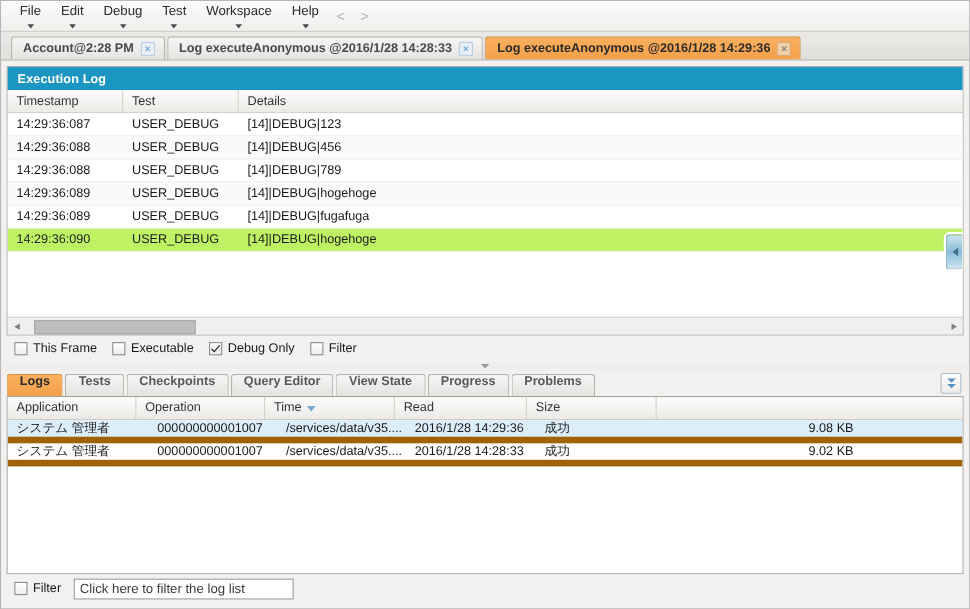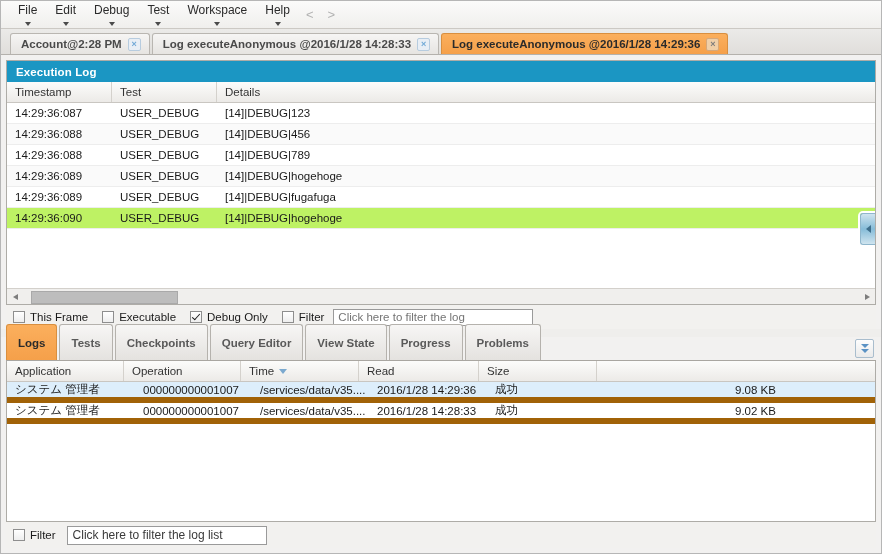--- a/index.html
+++ b/index.html
@@ -326,23 +326,23 @@
     flex: 0 0 24px;
     margin: 0 5px;
     display: flex;
     align-items: flex-end;
     background: transparent;
     border-bottom: 1px solid #a9a6a1;
     position: relative;
     box-sizing: border-box;
   }
   .btab {
-    height: 36px;
-    display: flex;
-    align-items: center;
+    height: 20px;
+    display: flex;
+    align-items: flex-start;
     padding: 0 11px;
     margin-right: 2px;
     font-size: 11.5px;
     font-weight: bold;
     color: #595959;
     background: linear-gradient(to bottom, #f7f6f5 0%, #e4e2df 100%);
     border: 1px solid #b5b2ad;
     border-bottom: none;
     border-radius: 3px 3px 0 0;
     box-sizing: border-box;
@@ -585,21 +585,20 @@
       <span>Executable</span>
     </label>
     <label class="cbox-wrap">
       <span class="cbox checked"></span>
       <span>Debug Only</span>
     </label>
     <label class="cbox-wrap">
       <span class="cbox"></span>
       <span>Filter</span>
     </label>
-    <input class="filter-input" type="text" placeholder="Click here to filter the log" style="">
   </div>
 
   <div class="splitter">
     <span class="grip"></span>
   </div>
 
   <div class="bottom-tabstrip">
     <div class="btab active">
       <span>Logs</span>
     </div>

